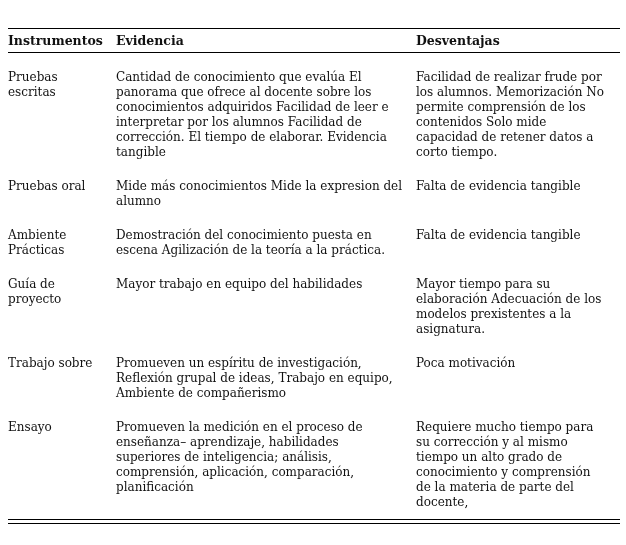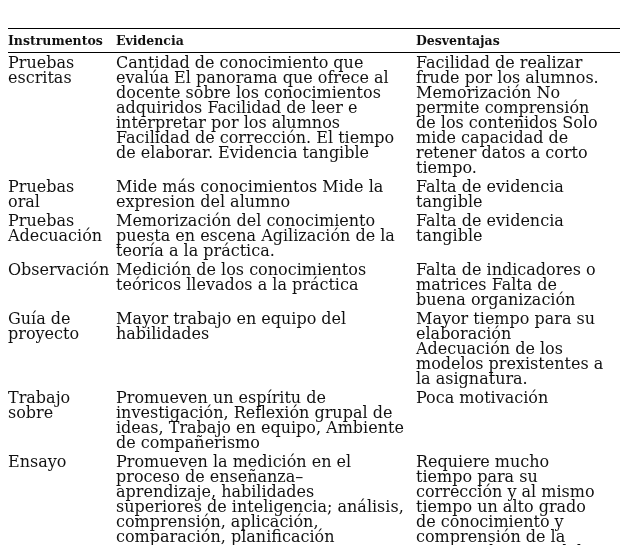--- a/index.html
+++ b/index.html
@@ -33,24 +33,24 @@
     font-size: 12.5px;
     font-weight: bold;
     text-align: left;
     vertical-align: top;
     padding: 4px 10px 4px 0;
     border-top: 1.6px solid #000000;
     border-bottom: 1.6px solid #000000;
     line-height: 15px;
   }
   td {
-    font-size: 16px;
+    font-size: 12px;
     vertical-align: top;
     text-align: left;
-    padding: 2px 12px 2px 0;
+    padding: 17px 12px 2px 0;
     line-height: 15px;
   }
   .bottom-rule {
     width: 612px;
     height: 3px;
     margin-top: 7px;
     border-top: 1px solid #000000;
     border-bottom: 1.6px solid #000000;
   }
 </style>
@@ -76,28 +76,23 @@
         <td>Pruebas escritas</td>
         <td>Cantidad de conocimiento que evalúa El panorama que ofrece al docente sobre los conocimientos adquiridos Facilidad de leer e interpretar por los alumnos Facilidad de corrección. El tiempo de elaborar. Evidencia tangible</td>
         <td>Facilidad de realizar frude por los alumnos. Memorización No permite comprensión de los contenidos Solo mide capacidad de retener datos a corto tiempo.</td>
       </tr>
       <tr>
         <td>Pruebas oral</td>
         <td>Mide más conocimientos Mide la expresion del alumno</td>
         <td>Falta de evidencia tangible</td>
       </tr>
       <tr>
-        <td>Pruebas Adecuación</td>
-        <td>Memorización del conocimiento puesta en escena Agilización de la teoría a la práctica.</td>
+        <td>Ambiente Prácticas</td>
+        <td>Demostración del conocimiento puesta en escena Agilización de la teoría a la práctica.</td>
         <td>Falta de evidencia tangible</td>
-      </tr>
-      <tr>
-        <td>Observación</td>
-        <td>Medición de los conocimientos teóricos llevados a la práctica</td>
-        <td>Falta de indicadores o matrices Falta de buena organización</td>
       </tr>
       <tr>
         <td>Guía de proyecto</td>
         <td>Mayor trabajo en equipo del habilidades</td>
         <td>Mayor tiempo para su elaboración Adecuación de los modelos prexistentes a la asignatura.</td>
       </tr>
       <tr>
         <td>Trabajo sobre</td>
         <td>Promueven un espíritu de investigación, Reflexión grupal de ideas, Trabajo en equipo, Ambiente de compañerismo</td>
         <td>Poca motivación</td>

